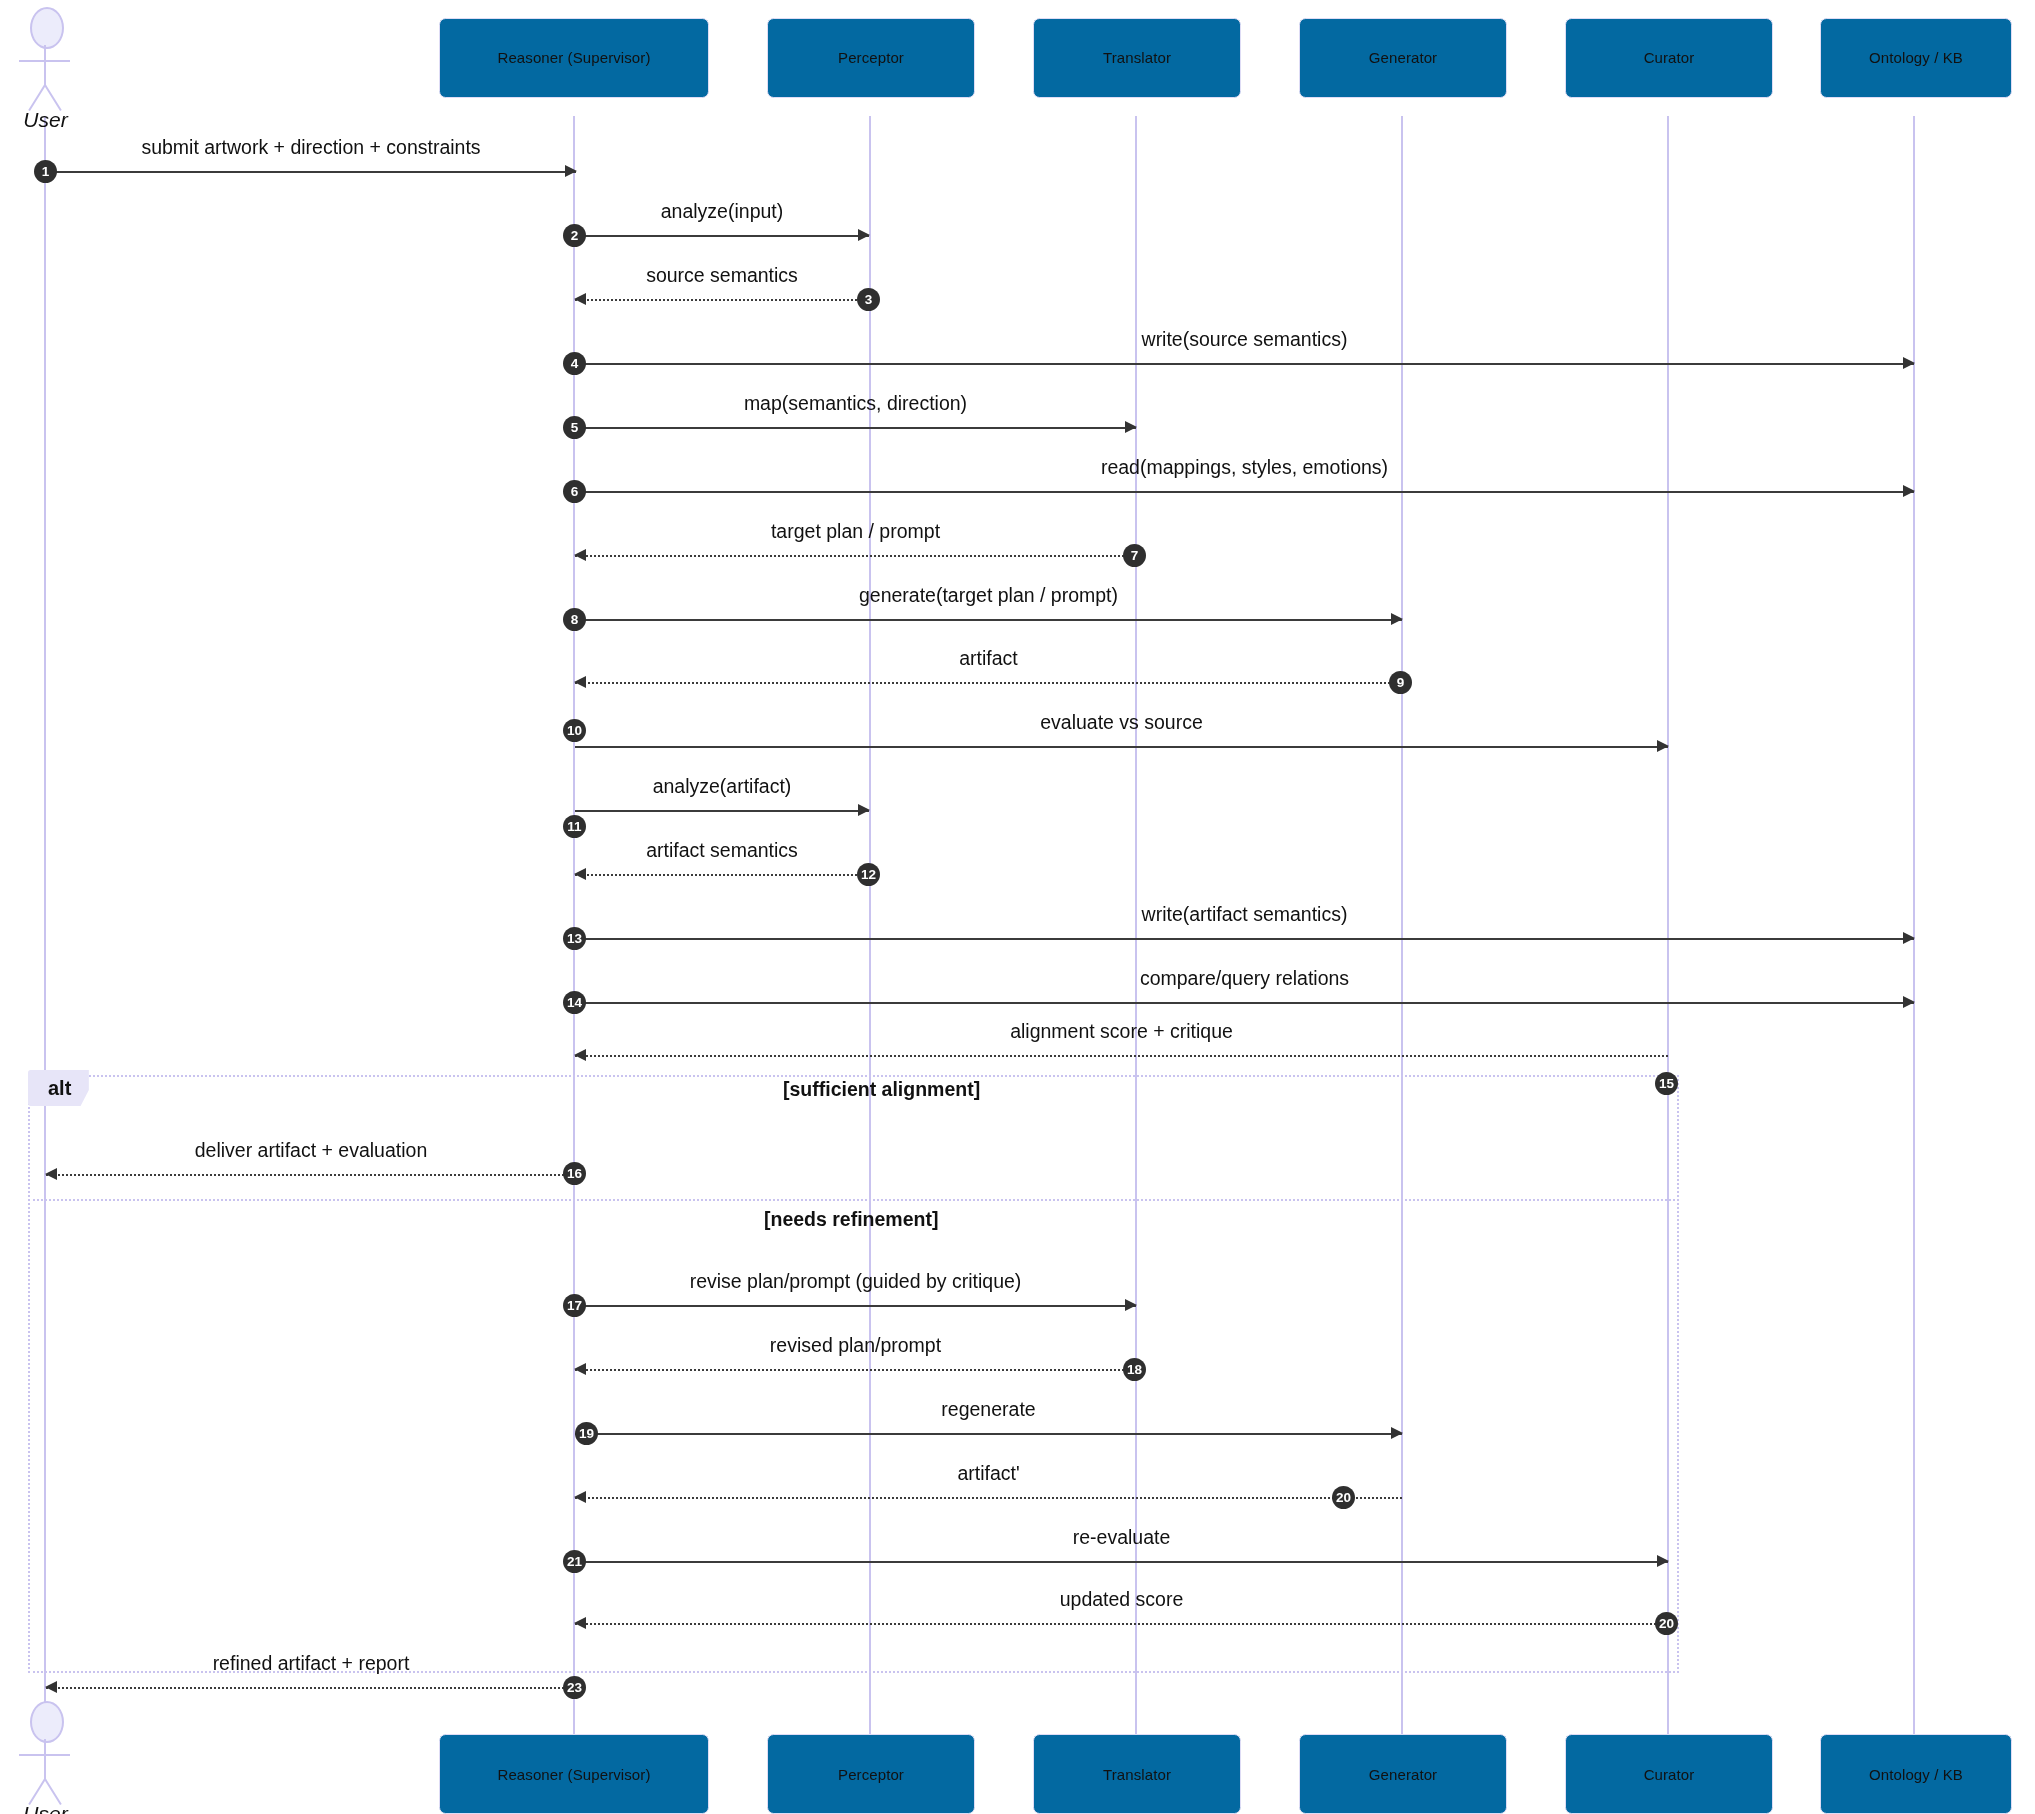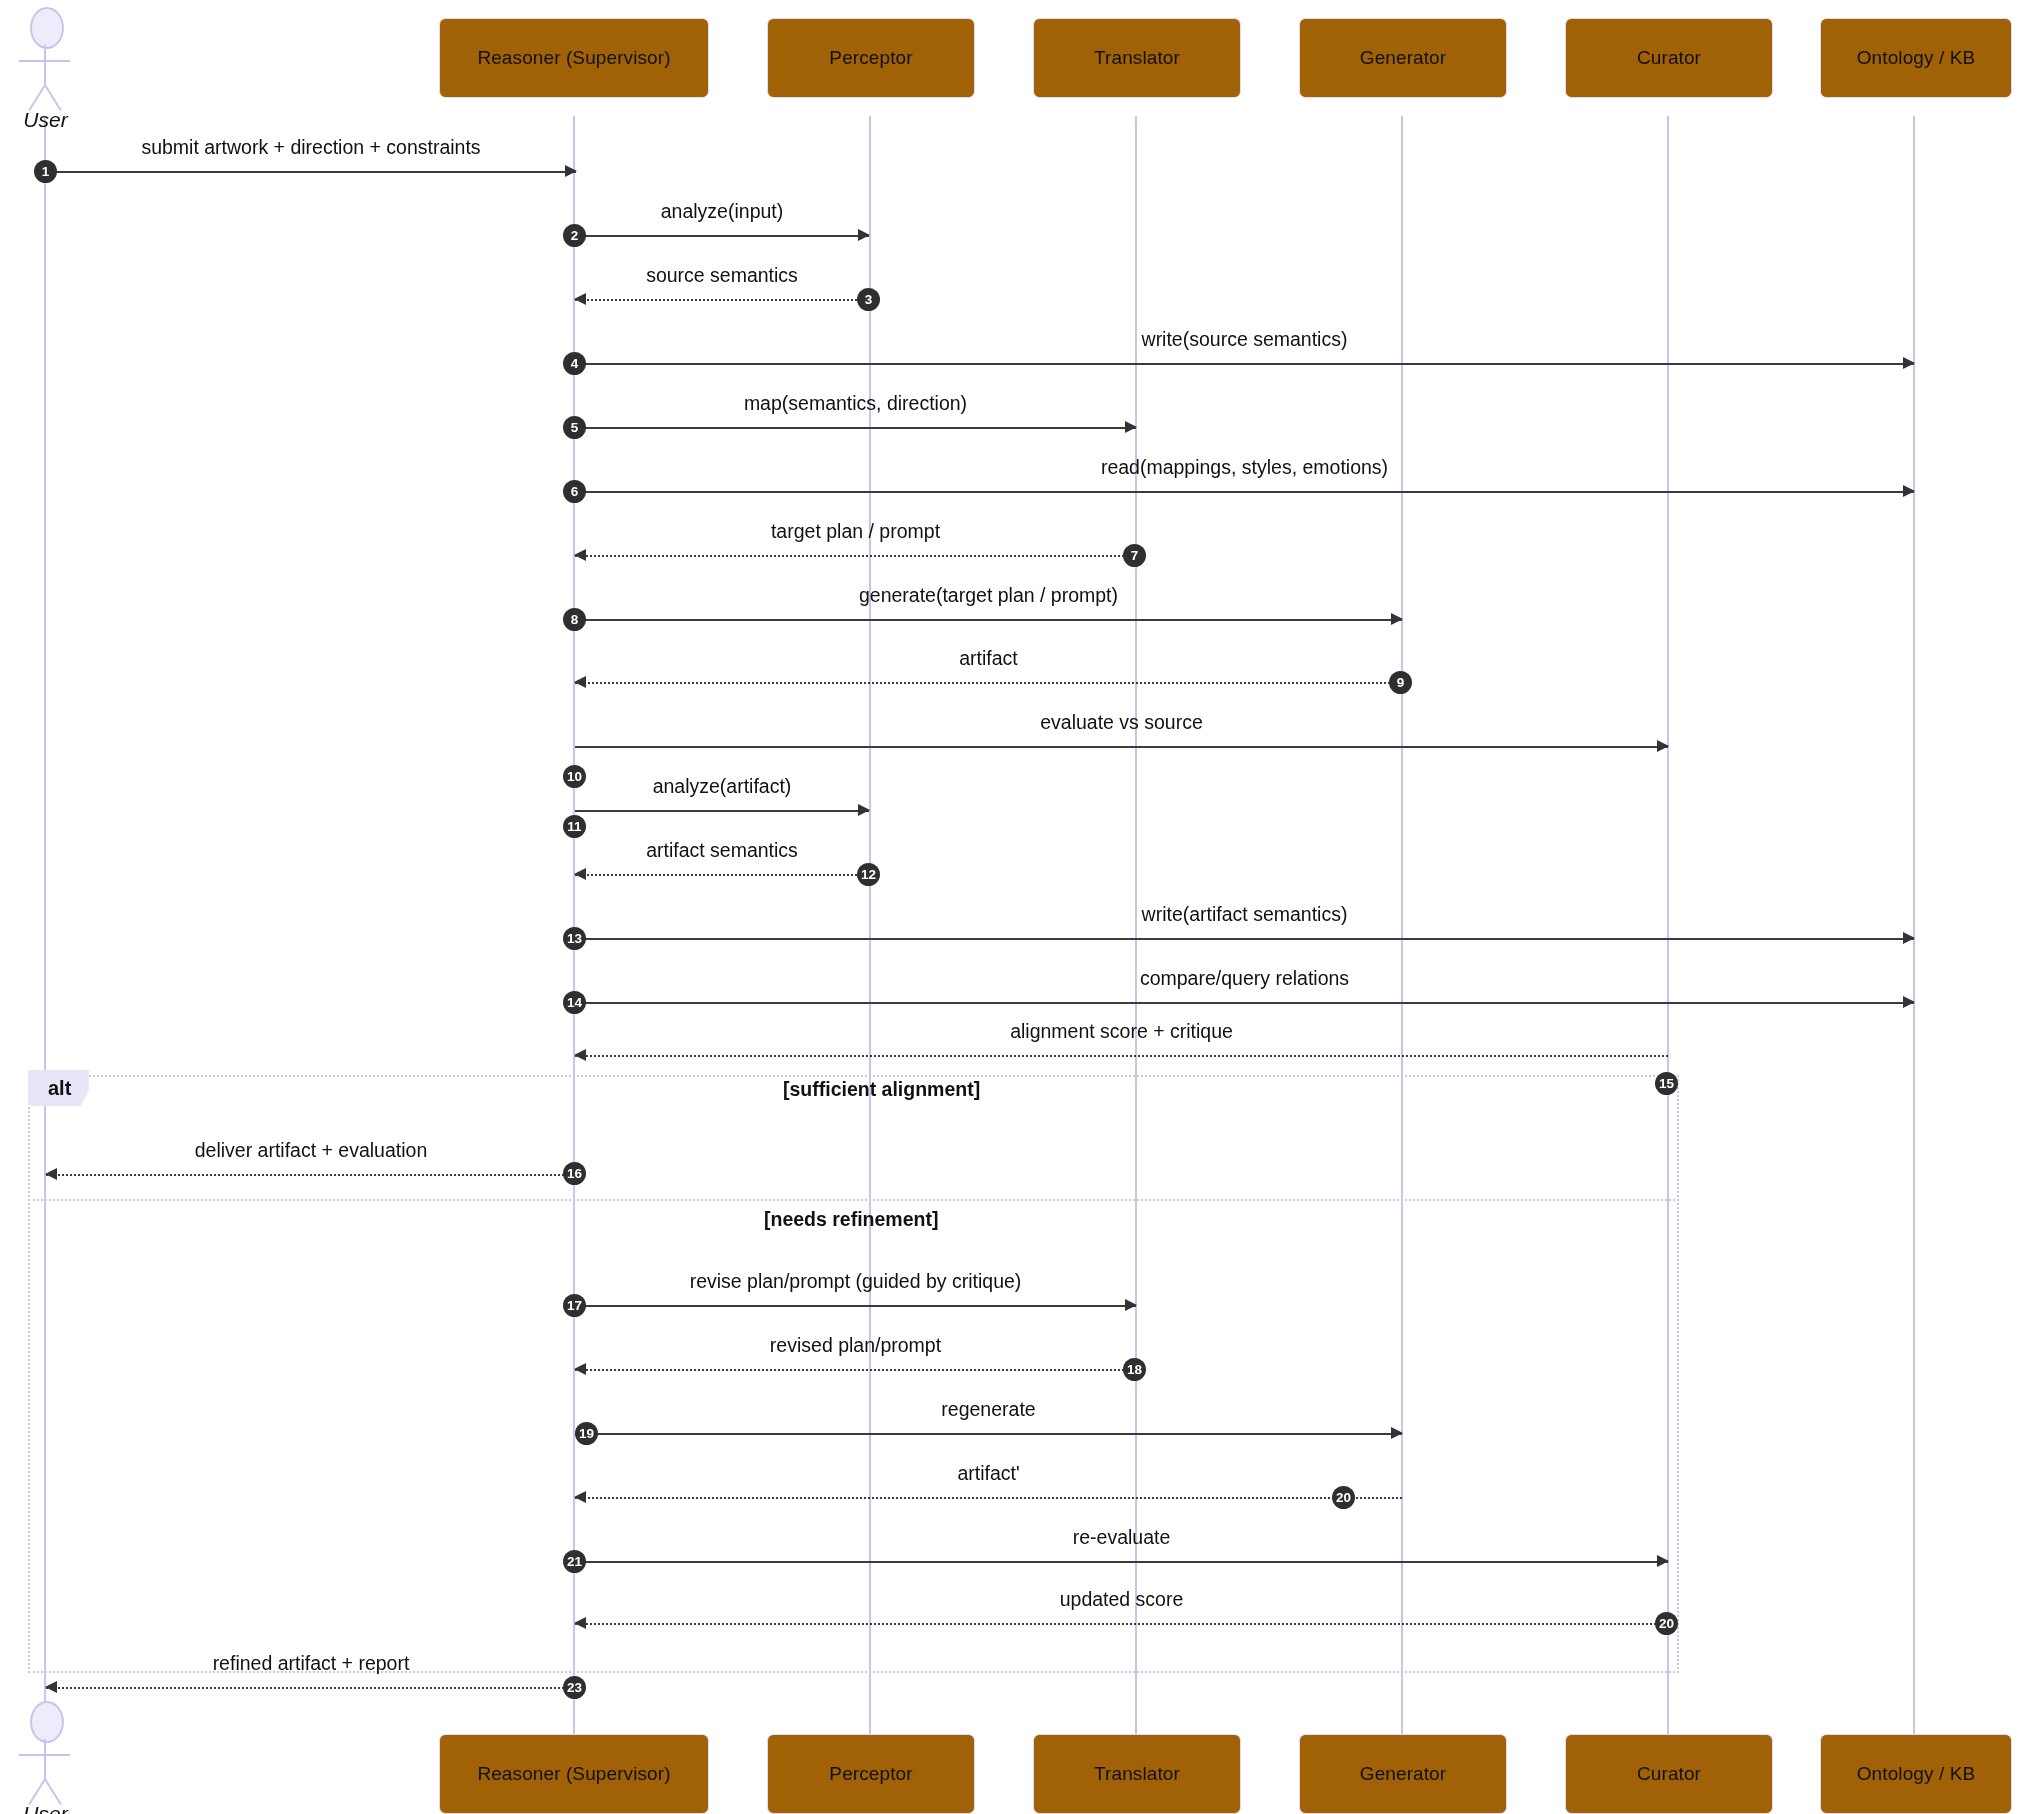--- a/index.html
+++ b/index.html
@@ -3,23 +3,23 @@
 <meta charset="utf-8">
 <style>
   html,body{margin:0;padding:0;background:#ffffff;}
   body{font-family:"Liberation Sans","DejaVu Sans",sans-serif;}
   #canvas{position:relative;width:2035px;height:1814px;background:#ffffff;overflow:hidden;}
 
   
   .lifeline{position:absolute;width:2px;background:#c9c3ef;top:0;}
 
   
-  .pbox{position:absolute;background:#a16207;border:1.3px solid #dedcf5;border-radius:6.7px;
+  .pbox{position:absolute;background:#0369a1;border:1.3px solid #dedcf5;border-radius:6.7px;
         display:flex;align-items:center;justify-content:center;color:#111111;
-        font-size:19px;letter-spacing:0.1px;}
+        font-size:15px;letter-spacing:0.1px;}
 
   
   .actor{position:absolute;}
   .actor .head{position:absolute;width:30px;height:38px;border:2px solid #c9c3ef;border-radius:50%;
                background:#ececfb;left:0;top:0;}
   .actor .vline{position:absolute;width:2px;height:42px;background:#c9c3ef;left:13.5px;top:38px;}
   .actor .arms{position:absolute;width:51px;height:2px;background:#c9c3ef;left:-10.8px;top:53px;}
   .actor .legL{position:absolute;width:2px;height:30px;background:#c9c3ef;left:13.5px;top:78px;
                transform-origin:top center;transform:rotate(32deg);}
   .actor .legR{position:absolute;width:2px;height:30px;background:#c9c3ef;left:13.5px;top:78px;
@@ -163,21 +163,21 @@
     <div class="head-l"></div>
     <div class="mlabel">artifact</div>
   </div>
   <div class="seqnum" style="left:1389px; top:671px;">9</div>
 
   <div class="msg" style="left:575px; top:746px; width:1093px;">
     <div class="line"></div>
     <div class="head-r"></div>
     <div class="mlabel">evaluate vs source</div>
   </div>
-  <div class="seqnum" style="left:563px; top:765px;">10</div>
+  <div class="seqnum" style="left:563px; top:719px;">10</div>
 
   <div class="msg" style="left:575px; top:810px; width:294px;">
     <div class="line"></div>
     <div class="head-r"></div>
     <div class="mlabel">analyze(artifact)</div>
   </div>
   <div class="seqnum" style="left:563px; top:799px;margin-top:16px;">11</div>
 
   <div class="msg dotted" style="left:575px; top:874px; width:294px;">
     <div class="line"></div>

